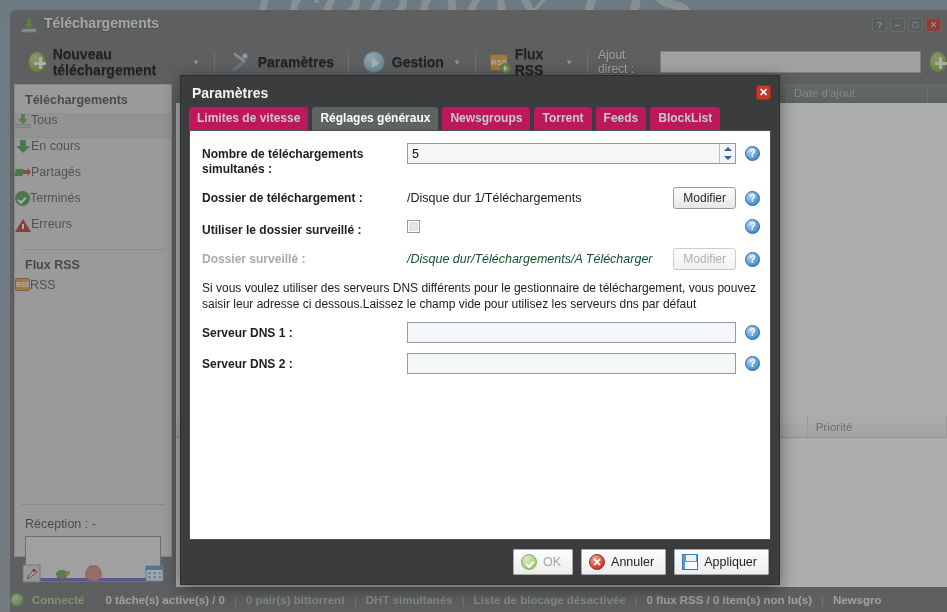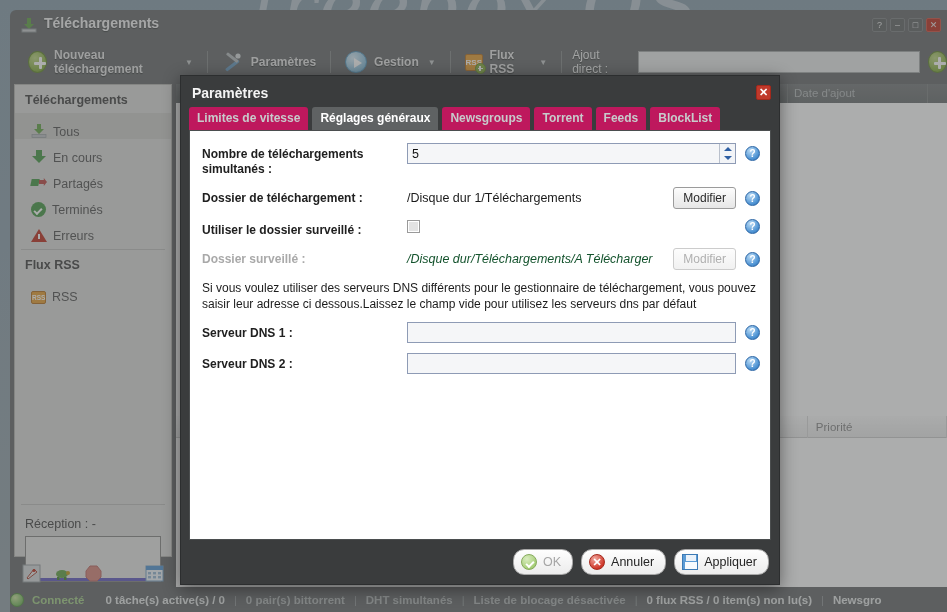--- a/index.html
+++ b/index.html
@@ -49,21 +49,21 @@
     color:#e8e9e9; font-size:9px; line-height:12px; text-align:center;
   }
   #winbtns .wb.close { background:#c0392b; border-color:#d4594c; }
 
   
   #toolbar {
     position:absolute; left:0; top:30px; width:100%; height:44px;
     display:flex; align-items:center; padding-left:10px;
   }
   .tbitem { display:flex; align-items:center; gap:7px; padding:0 8px; height:34px; }
-  .tblabel { color:#e5e5e5; font-size:12px; font-weight:bold; text-shadow:0 1px 1px rgba(0,0,0,.4); }
+  .tblabel { color:#000000; font-size:14px; font-weight:bold; text-shadow:0 1px 1px rgba(0,0,0,.4); }
   .caret { color:#c9cccd; font-size:8px; margin-left:2px; }
   .tbsep { width:1px; height:22px; background:#8d9091; margin:0 6px; }
   .circ-plus {
     width:22px; height:22px; border-radius:50%;
     background:radial-gradient(circle at 35% 30%, #c2d98a, #8cb14a 70%, #6f9335);
     border:1px solid #6b8f36; position:relative;
   }
   .circ-plus::before, .circ-plus::after {
     content:""; position:absolute; background:#fff; border-radius:1px;
   }
@@ -106,22 +106,22 @@
   
   #sidebar {
     position:absolute; left:4px; top:0; width:158px; bottom:30px;
     background:#dcdcda; border:1px solid #b8b8b5;
   }
   .side-head {
     font-size:12.5px; font-weight:bold; color:#4b4b4b;
     padding:8px 0 6px 10px;
   }
   .side-item {
-    display:flex; align-items:flex-end; gap:6px;
-    height:26px; padding-left:16px; color:#5a5a5a; font-size:12.5px;
+    display:flex; align-items:flex-start; gap:0;
+    height:26px; padding-left:0; color:#5a5a5a; font-size:12.5px;
   }
   .side-item.active { background:#cfcfcc; }
   .side-div { height:1px; background:#c2c2bf; margin:6px 6px 0 6px; }
   .sico { width:16px; height:16px; position:relative; flex:none; }
   .arrow-down { }
   .arrow-down::before {
     content:""; position:absolute; left:5px; top:1px; width:6px; height:7px; background:#4f9d4f;
   }
   .arrow-down::after {
     content:""; position:absolute; left:1px; top:7px;
@@ -267,21 +267,21 @@
   }
   #dnsnote {
     font-size:12px; color:#1c1c1c; line-height:16px; margin:4px 0 10px 0;
   }
 
   #dlg-footer {
     position:absolute; right:10px; bottom:9px; display:flex; gap:8px;
   }
   .fbtn {
     display:flex; align-items:center; gap:6px;
-    background:linear-gradient(#fefefe,#ececec); border:1px solid #a8a8a8; border-radius:11px;
+    background:linear-gradient(#fefefe,#ececec); border:1px solid #a8a8a8; border-radius:1px;
     padding:4px 11px 4px 7px; font-size:12.5px; color:#242424;
   }
   .fbtn.disabled { color:#a5a5a5; }
   .ok-ico {
     width:16px; height:16px; border-radius:50%; position:relative;
     background:radial-gradient(circle at 35% 28%, #d9ecc0, #a8cf7a 70%, #8bb75c);
     border:1px solid #86ab5c;
   }
   .ok-ico::after {
     content:""; position:absolute; left:3.5px; top:6px; width:6px; height:3px;

